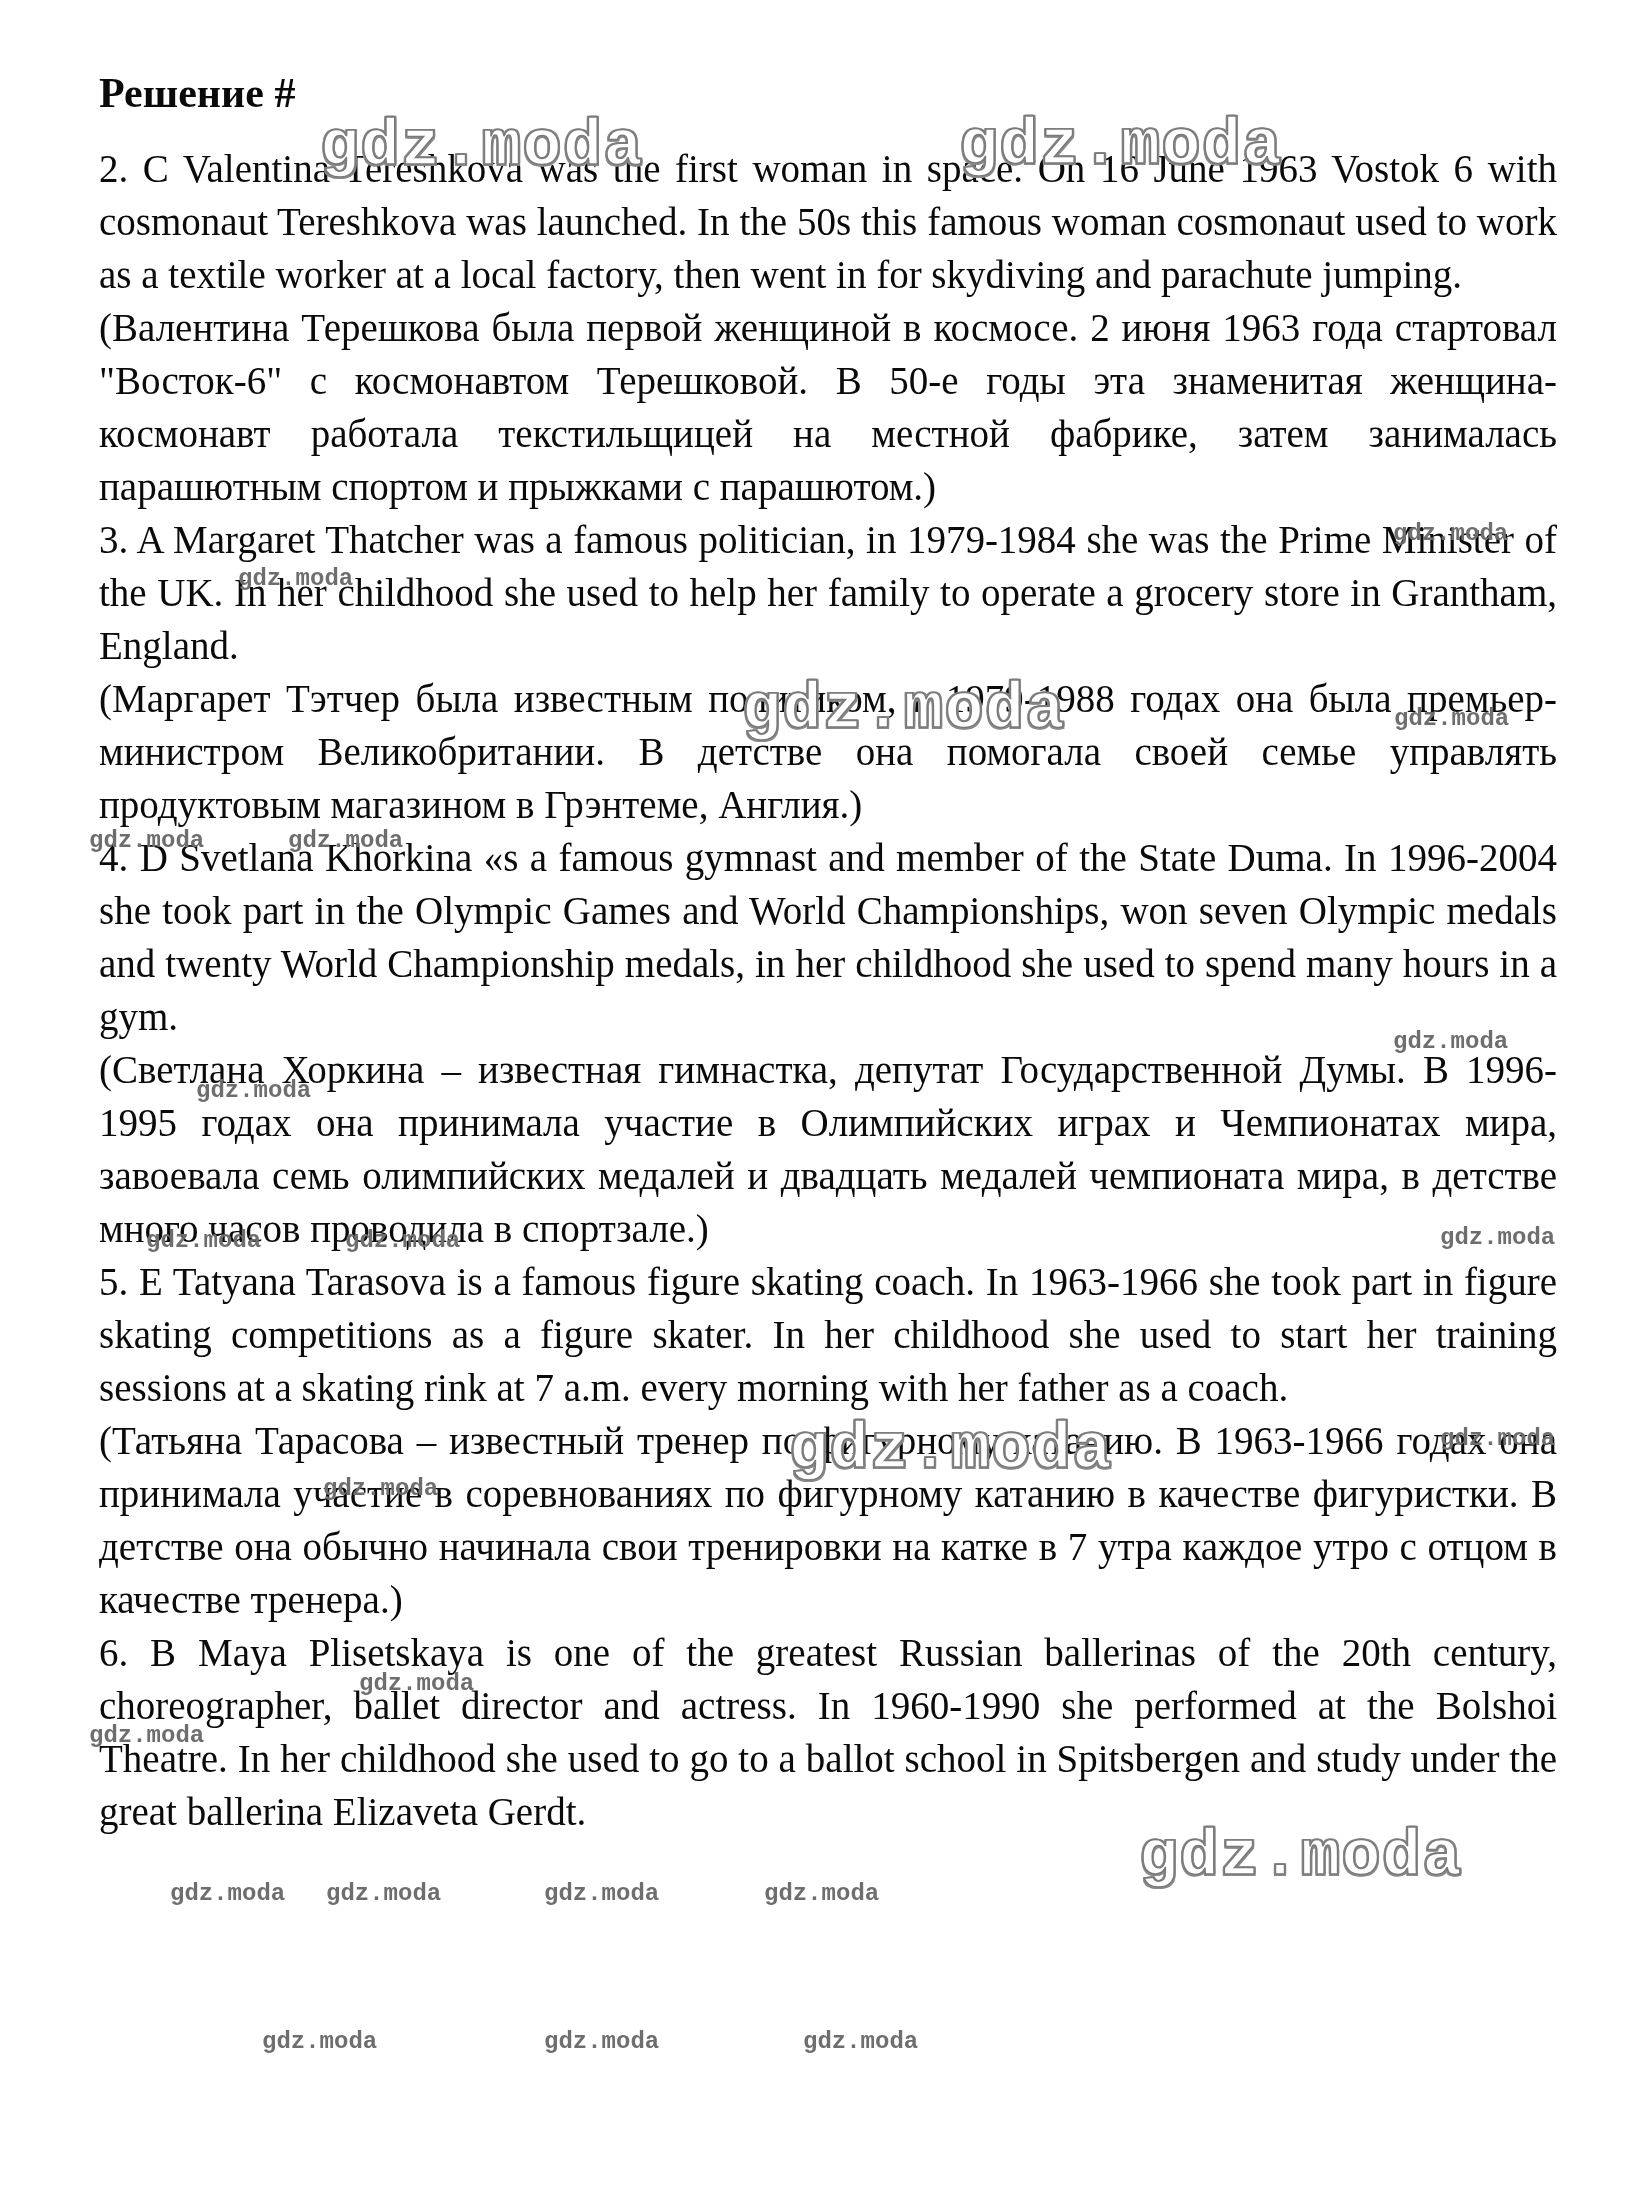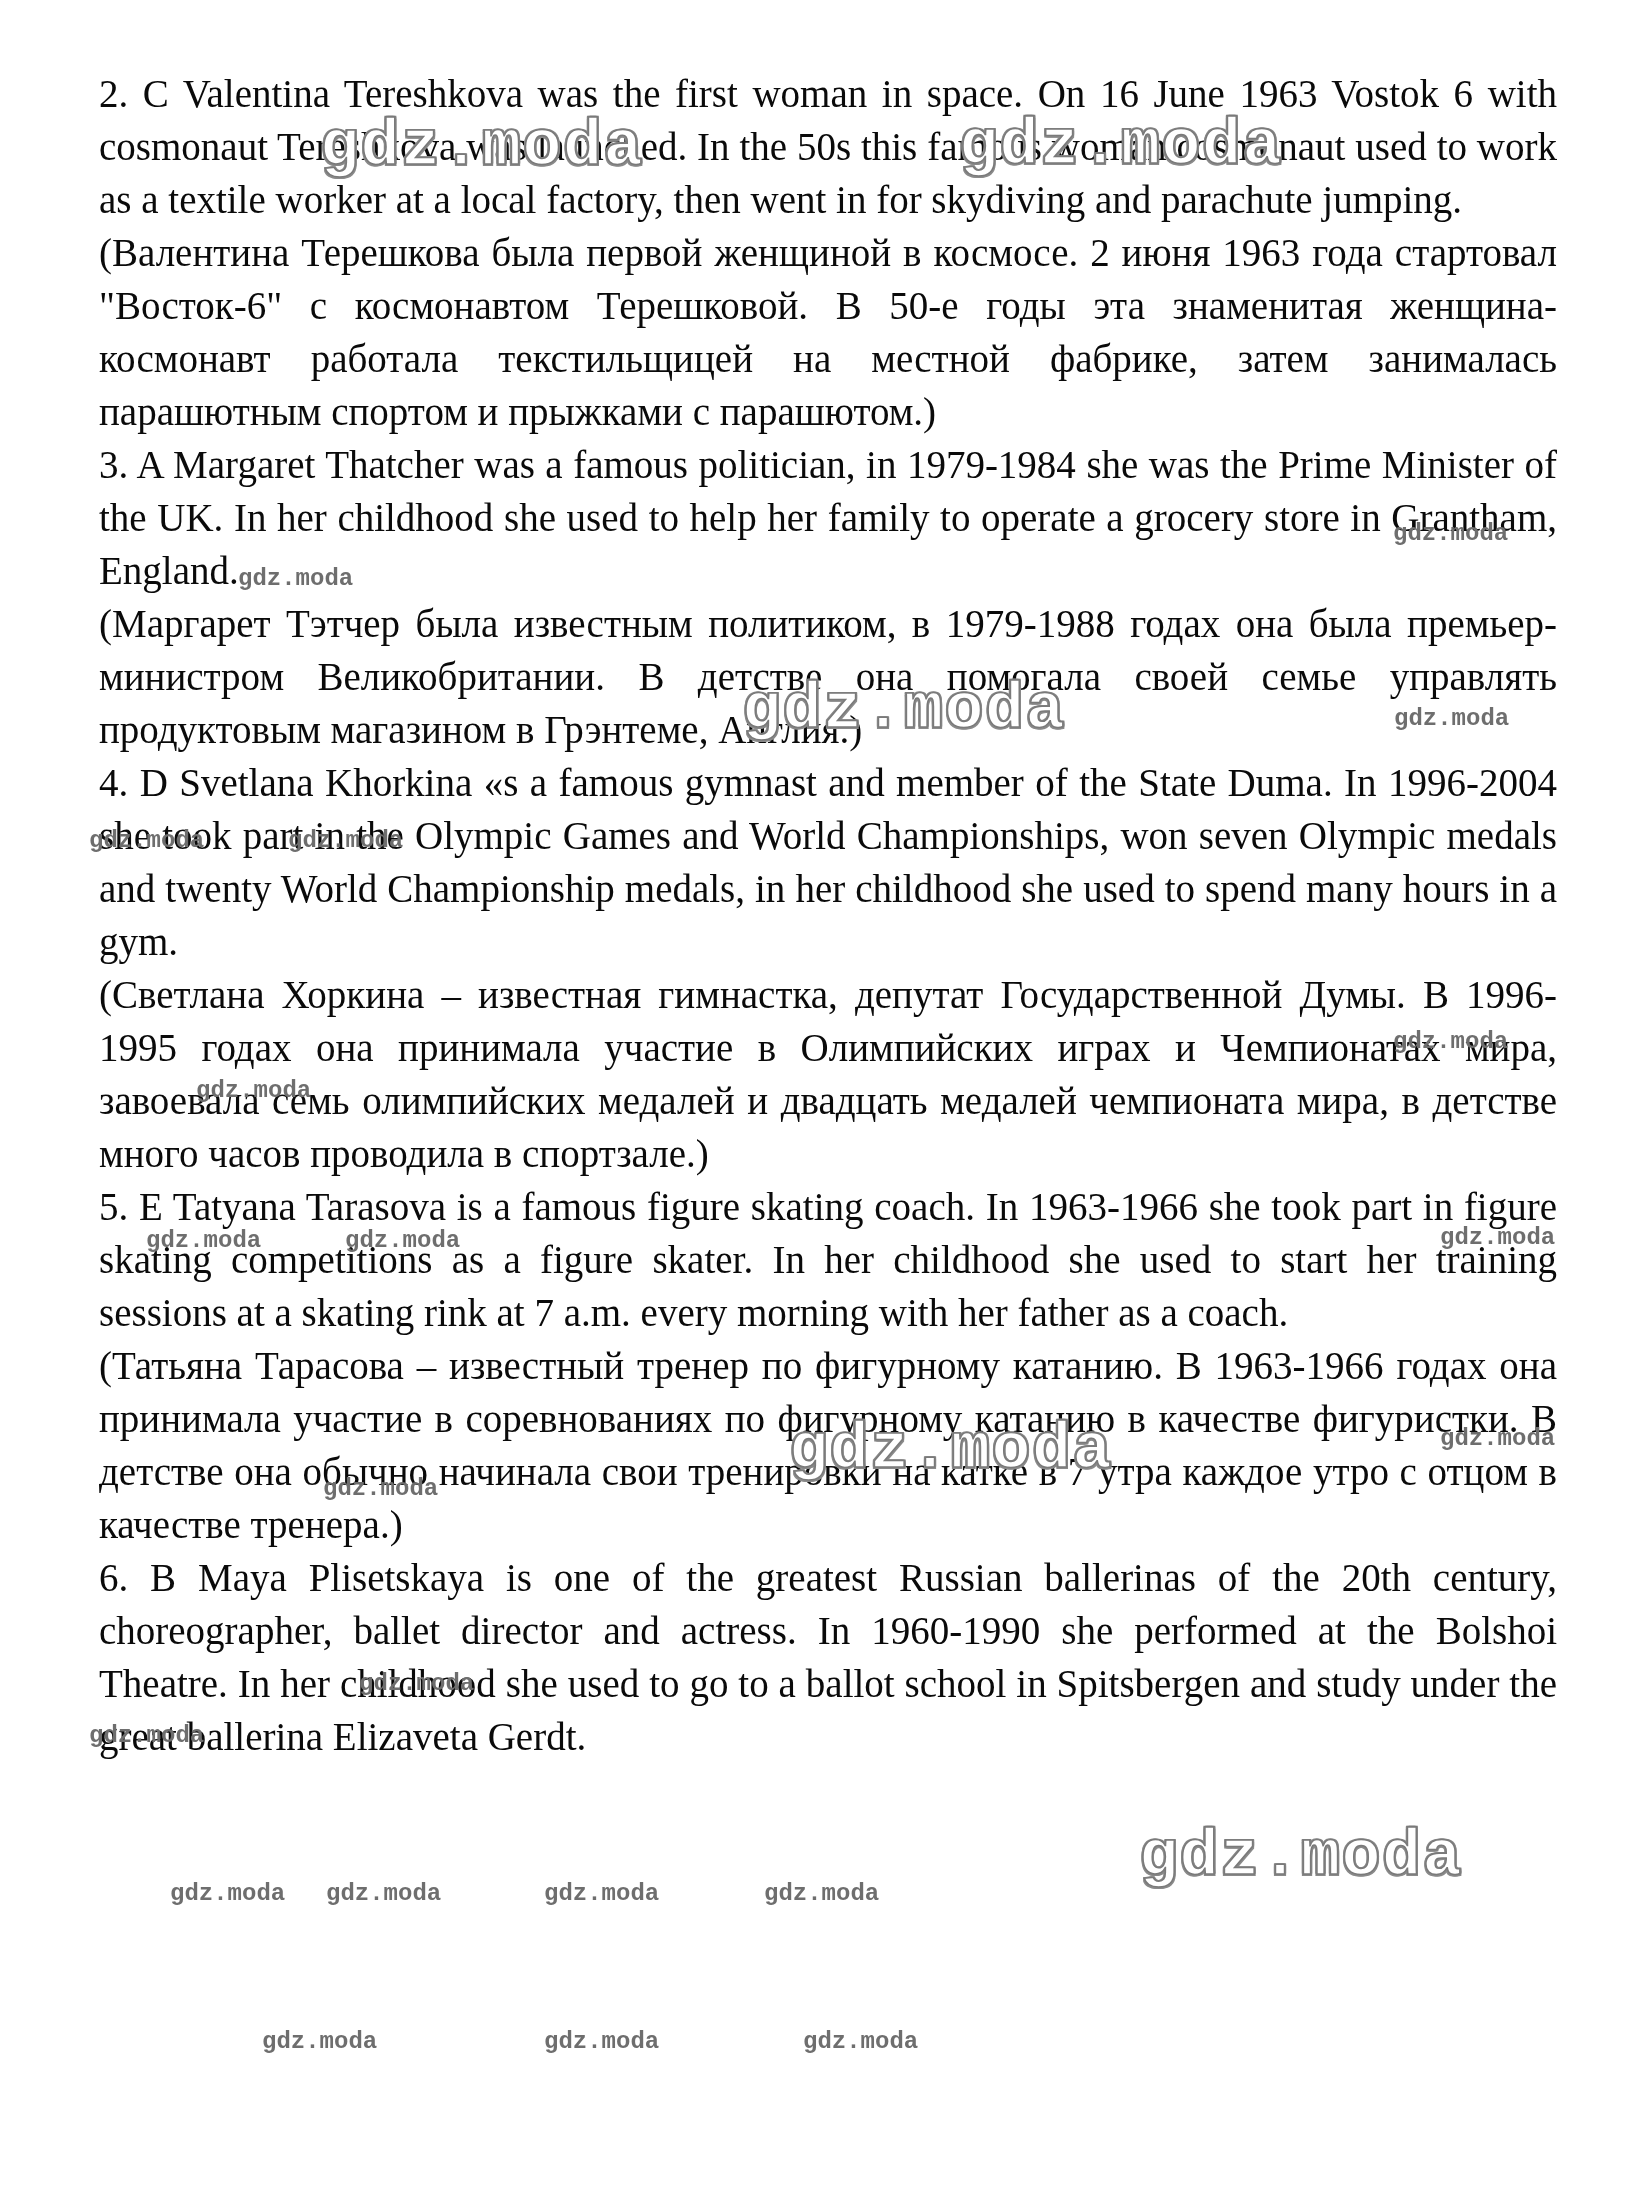--- a/index.html
+++ b/index.html
@@ -49,20 +49,21 @@
     font-size: 24px;
     font-weight: 600;
     color: #6e6e6e;
   }
 </style>
 </head>
 <body>
 
 <div class="page">
 
+  <div class="title">Решение #</div>
 
   <p class="para">2. C Valentina Tereshkova was the first woman in space. On 16 June 1963 Vostok 6 with cosmonaut Tereshkova was launched. In the 50s this famous woman cosmonaut used to work as a textile worker at a local factory, then went in for skydiving and parachute jumping.</p>
   <p class="para">(Валентина Терешкова была первой женщиной в космосе. 2 июня 1963 года стартовал "Восток-6" с космонавтом Терешковой. В 50-е годы эта знаменитая женщина-космонавт работала текстильщицей на местной фабрике, затем занималась парашютным спортом и прыжками с парашютом.)</p>
   <p class="para">3. A Margaret Thatcher was a famous politician, in 1979-1984 she was the Prime Minister of the UK. In her childhood she used to help her family to operate a grocery store in Grantham, England.</p>
   <p class="para">(Маргарет Тэтчер была известным политиком, в 1979-1988 годах она была премьер-министром Великобритании. В детстве она помогала своей семье управлять продуктовым магазином в Грэнтеме, Англия.)</p>
   <p class="para">4. D Svetlana Khorkina «s a famous gymnast and member of the State Duma. In 1996-2004 she took part in the Olympic Games and World Championships, won seven Olympic medals and twenty World Championship medals, in her childhood she used to spend many hours in a gym.</p>
   <p class="para">(Светлана Хоркина – известная гимнастка, депутат Государственной Думы. В 1996-1995 годах она принимала участие в Олимпийских играх и Чемпионатах мира, завоевала семь олимпийских медалей и двадцать медалей чемпионата мира, в детстве много часов проводила в спортзале.)</p>
   <p class="para">5. E Tatyana Tarasova is a famous figure skating coach. In 1963-1966 she took part in figure skating competitions as a figure skater. In her childhood she used to start her training sessions at a skating rink at 7 a.m. every morning with her father as a coach.</p>
   <p class="para">(Татьяна Тарасова – известный тренер по фигурному катанию. В 1963-1966 годах она принимала участие в соревнованиях по фигурному катанию в качестве фигуристки. В детстве она обычно начинала свои тренировки на катке в 7 утра каждое утро с отцом в качестве тренера.)</p>
   <p class="para">6. B Maya Plisetskaya is one of the greatest Russian ballerinas of the 20th century, choreographer, ballet director and actress. In 1960-1990 she performed at the Bolshoi Theatre. In her childhood she used to go to a ballot school in Spitsbergen and study under the great ballerina Elizaveta Gerdt.</p>

